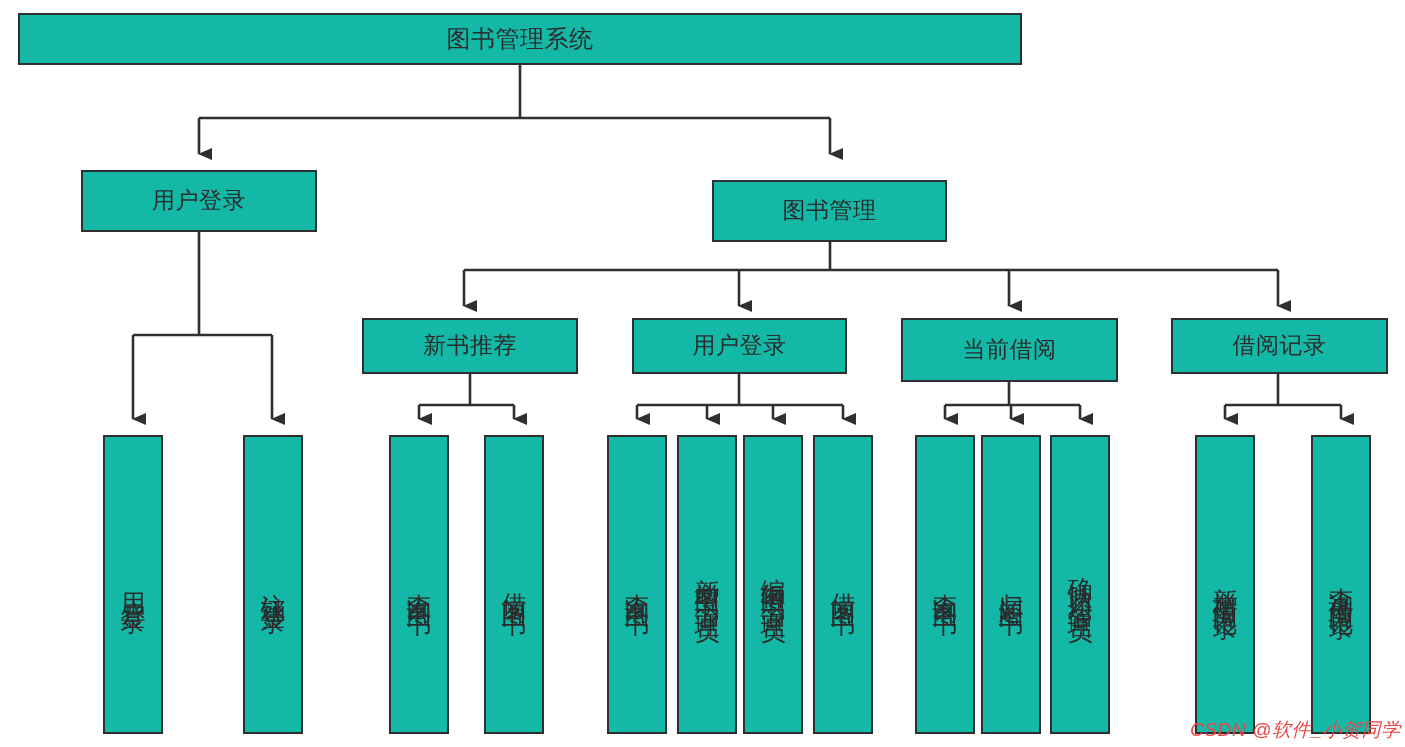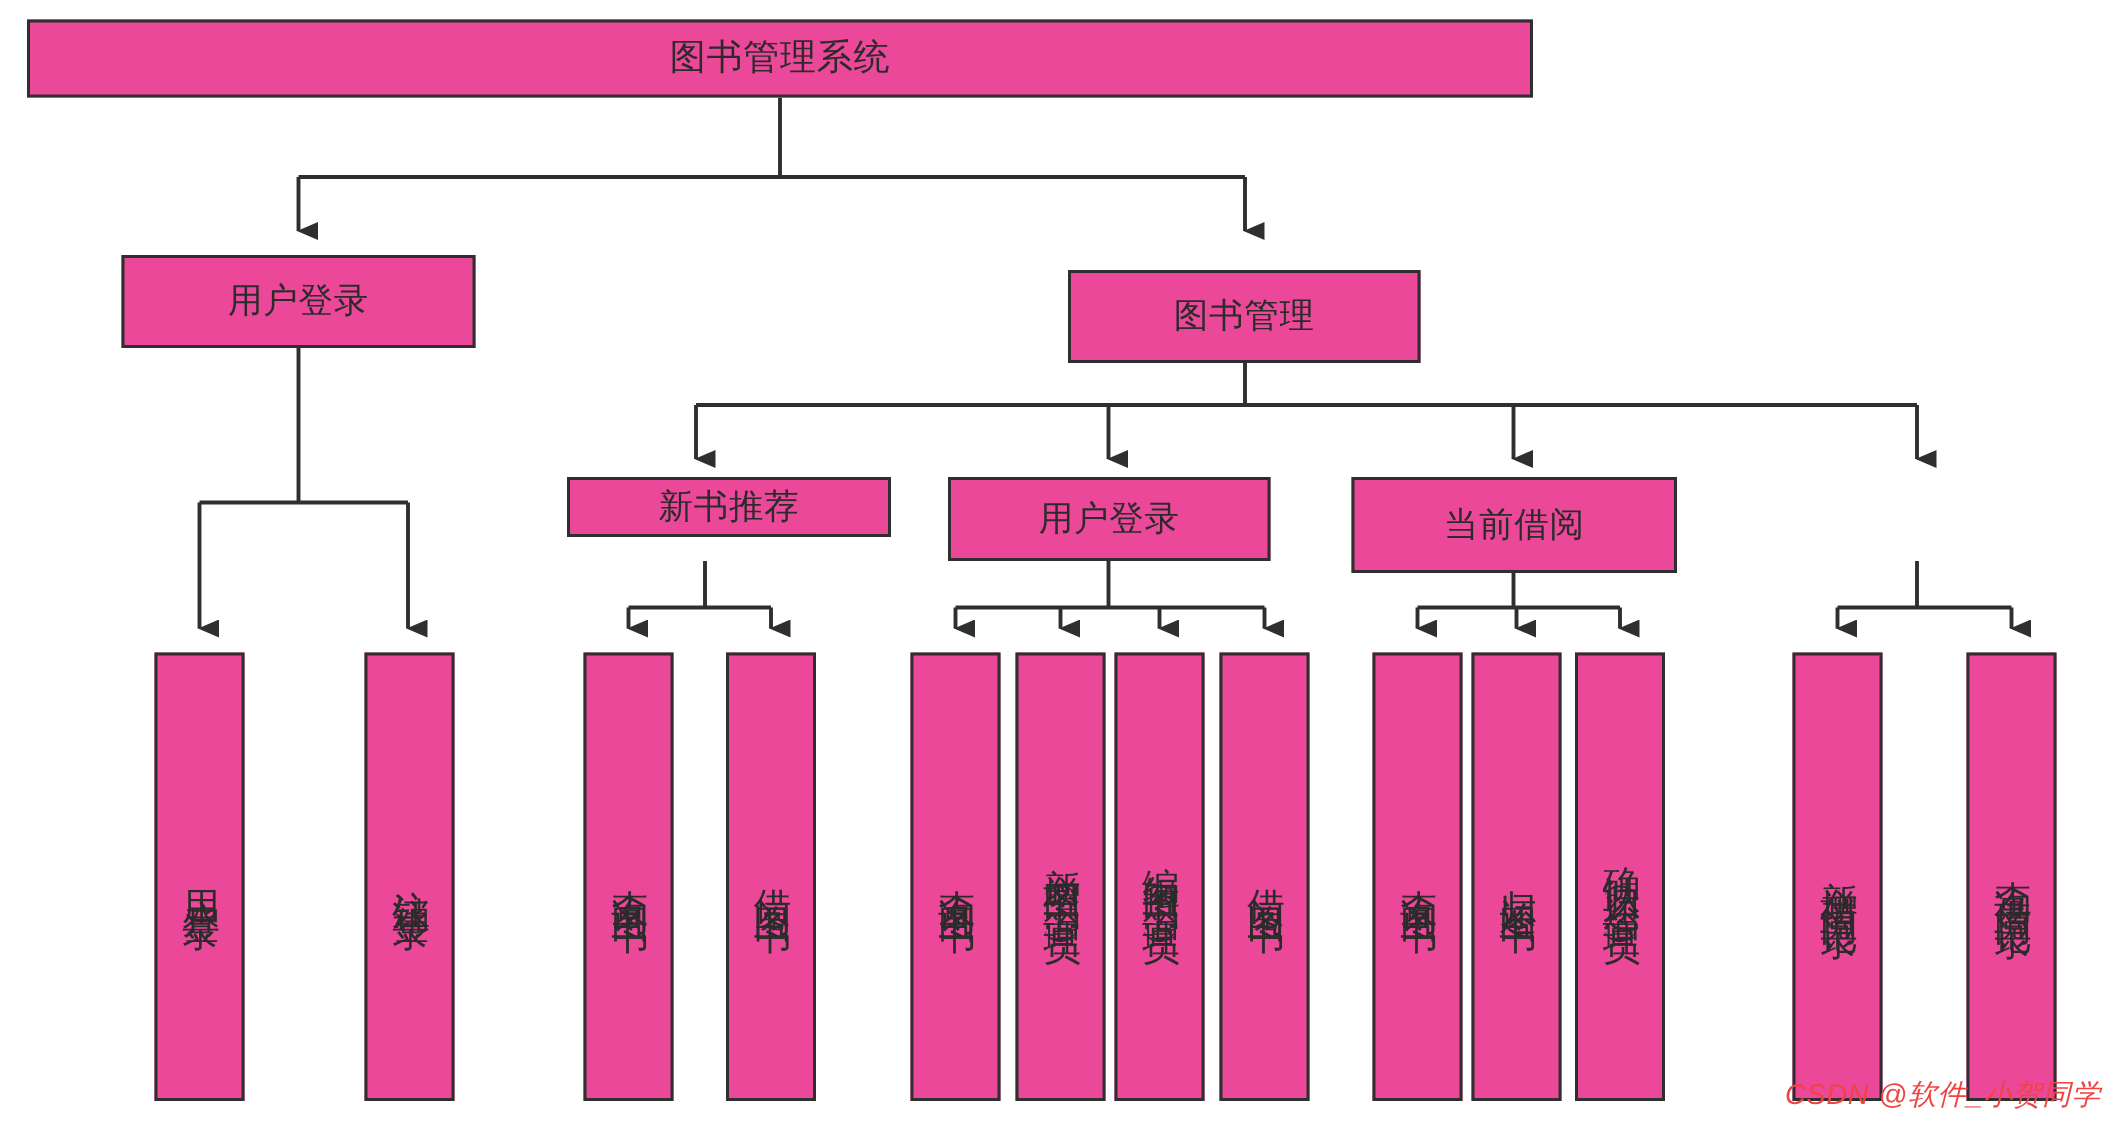--- a/index.html
+++ b/index.html
@@ -22,21 +22,21 @@
     position: absolute;
     left: 0;
     top: 0;
     width: 1405px;
     height: 747px;
     pointer-events: none;
   }
   .node-box {
     position: absolute;
     box-sizing: border-box;
-    background: #ec4899;
+    background: #14b8a6;
     border: 2px solid #2f2f2f;
     display: flex;
     align-items: center;
     justify-content: center;
     z-index: 2;
   }
   .node-label {
     color: #2b2b2b;
     text-align: center;
     line-height: 1.18;
@@ -136,32 +136,35 @@
   </div>
 
   <div class="node-box node-h" style="left:81px; top:170px; width:236px; height:62px;">
     <span class="node-label">用户登录</span>
   </div>
 
   <div class="node-box node-h" style="left:712px; top:170px; width:235px; height:62px;margin-top:10px;">
     <span class="node-label">图书管理</span>
   </div>
 
-  <div class="node-box node-h" style="left:362px; top:318px; width:216px; height:40px;margin-left:16px;">
+  <div class="node-box node-h" style="left:362px; top:318px; width:216px; height:56px;">
     <span class="node-label">新书推荐</span>
   </div>
 
   <div class="node-box node-h" style="left:632px; top:318px; width:215px; height:56px;">
     <span class="node-label">用户登录</span>
   </div>
 
   <div class="node-box node-h" style="left:901px; top:318px; width:217px; height:64px;">
     <span class="node-label">当前借阅</span>
   </div>
 
+  <div class="node-box node-h" style="left:1171px; top:318px; width:217px; height:56px;">
+    <span class="node-label">借阅记录</span>
+  </div>
 
   <div class="node-box node-v" style="left:103px; top:435px; width:60px; height:299px;">
     <span class="node-label">用户登录</span>
   </div>
 
   <div class="node-box node-v" style="left:243px; top:435px; width:60px; height:299px;">
     <span class="node-label">注销登录</span>
   </div>
 
   <div class="node-box node-v" style="left:389px; top:435px; width:60px; height:299px;">

